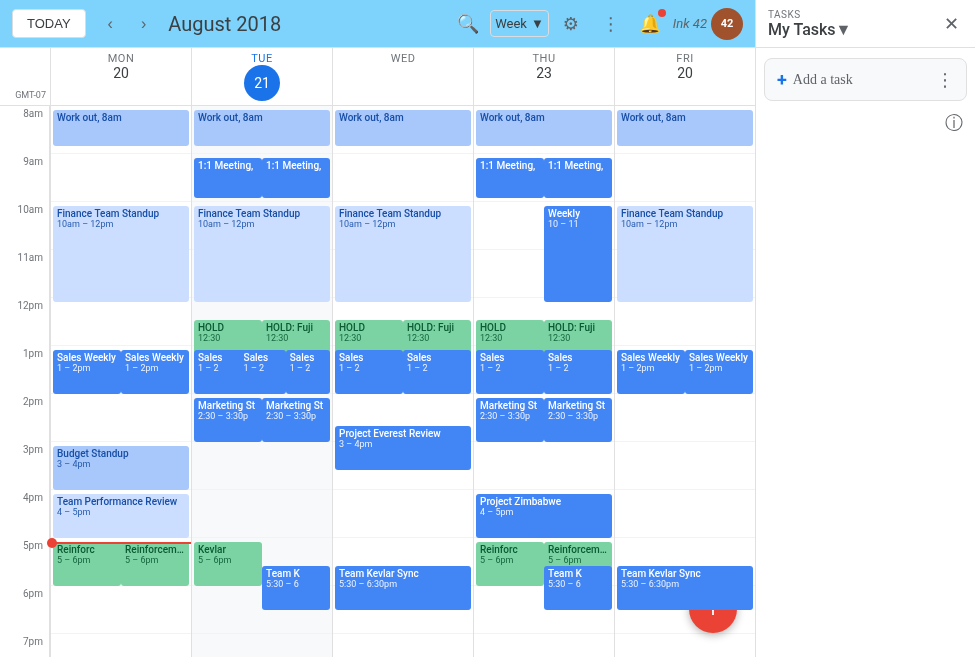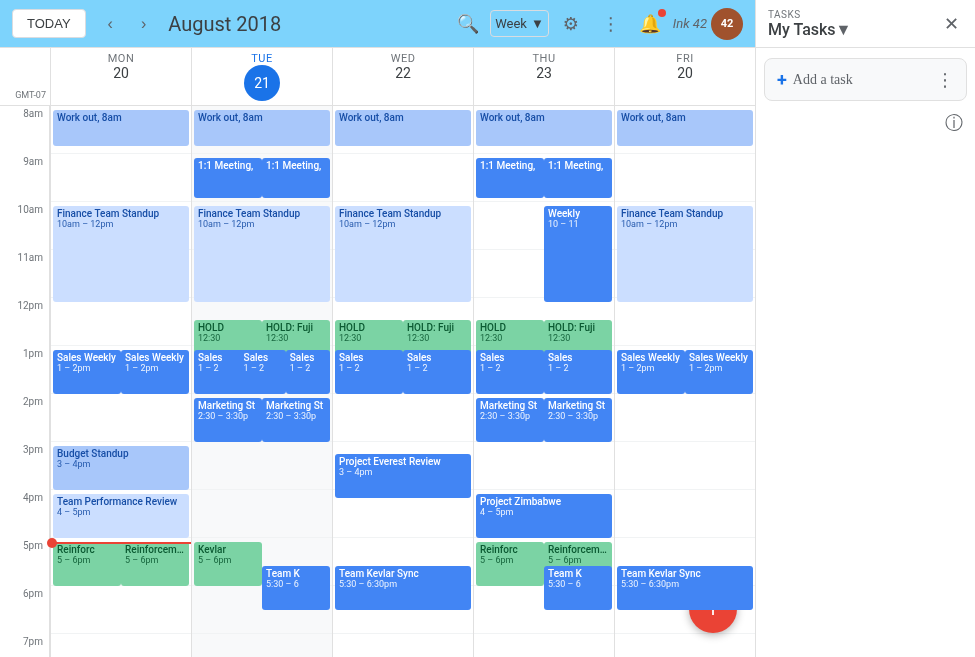--- a/index.html
+++ b/index.html
@@ -115,21 +115,20 @@
     <div class="day-col-header">
       <div class="day-name">Mon</div>
       <div class="day-num">20</div>
     </div>
     <div class="day-col-header">
       <div class="day-name" style="color:#1a73e8;">Tue</div>
       <div class="day-num today">21</div>
     </div>
     <div class="day-col-header">
       <div class="day-name">Wed</div>
-      <div class="day-num">22</div>
     </div>
     <div class="day-col-header">
       <div class="day-name">Thu</div>
       <div class="day-num">23</div>
     </div>
     <div class="day-col-header">
       <div class="day-name">Fri</div>
       <div class="day-num">20</div>
     </div>
   </div>
@@ -317,21 +316,21 @@
 
           <div class="event event-blue event-half" style="top:244px;height:44px;">
             <div class="event-title">Sales</div>
             <div class="event-time">1 – 2</div>
           </div>
           <div class="event event-blue" style="top:244px;height:44px;left:50%;right:2px;">
             <div class="event-title">Sales</div>
             <div class="event-time">1 – 2</div>
           </div>
 
-          <div class="event event-blue" style="top:348px;height:44px;">
+          <div class="event event-blue" style="top:320px;height:44px;">
             <div class="event-title">Project Everest Review</div>
             <div class="event-time">3 – 4pm</div>
           </div>
 
           <div class="event event-blue" style="top:460px;height:44px;">
             <div class="event-title">Team Kevlar Sync</div>
             <div class="event-time">5:30 – 6:30pm</div>
           </div>
         </div>
 

